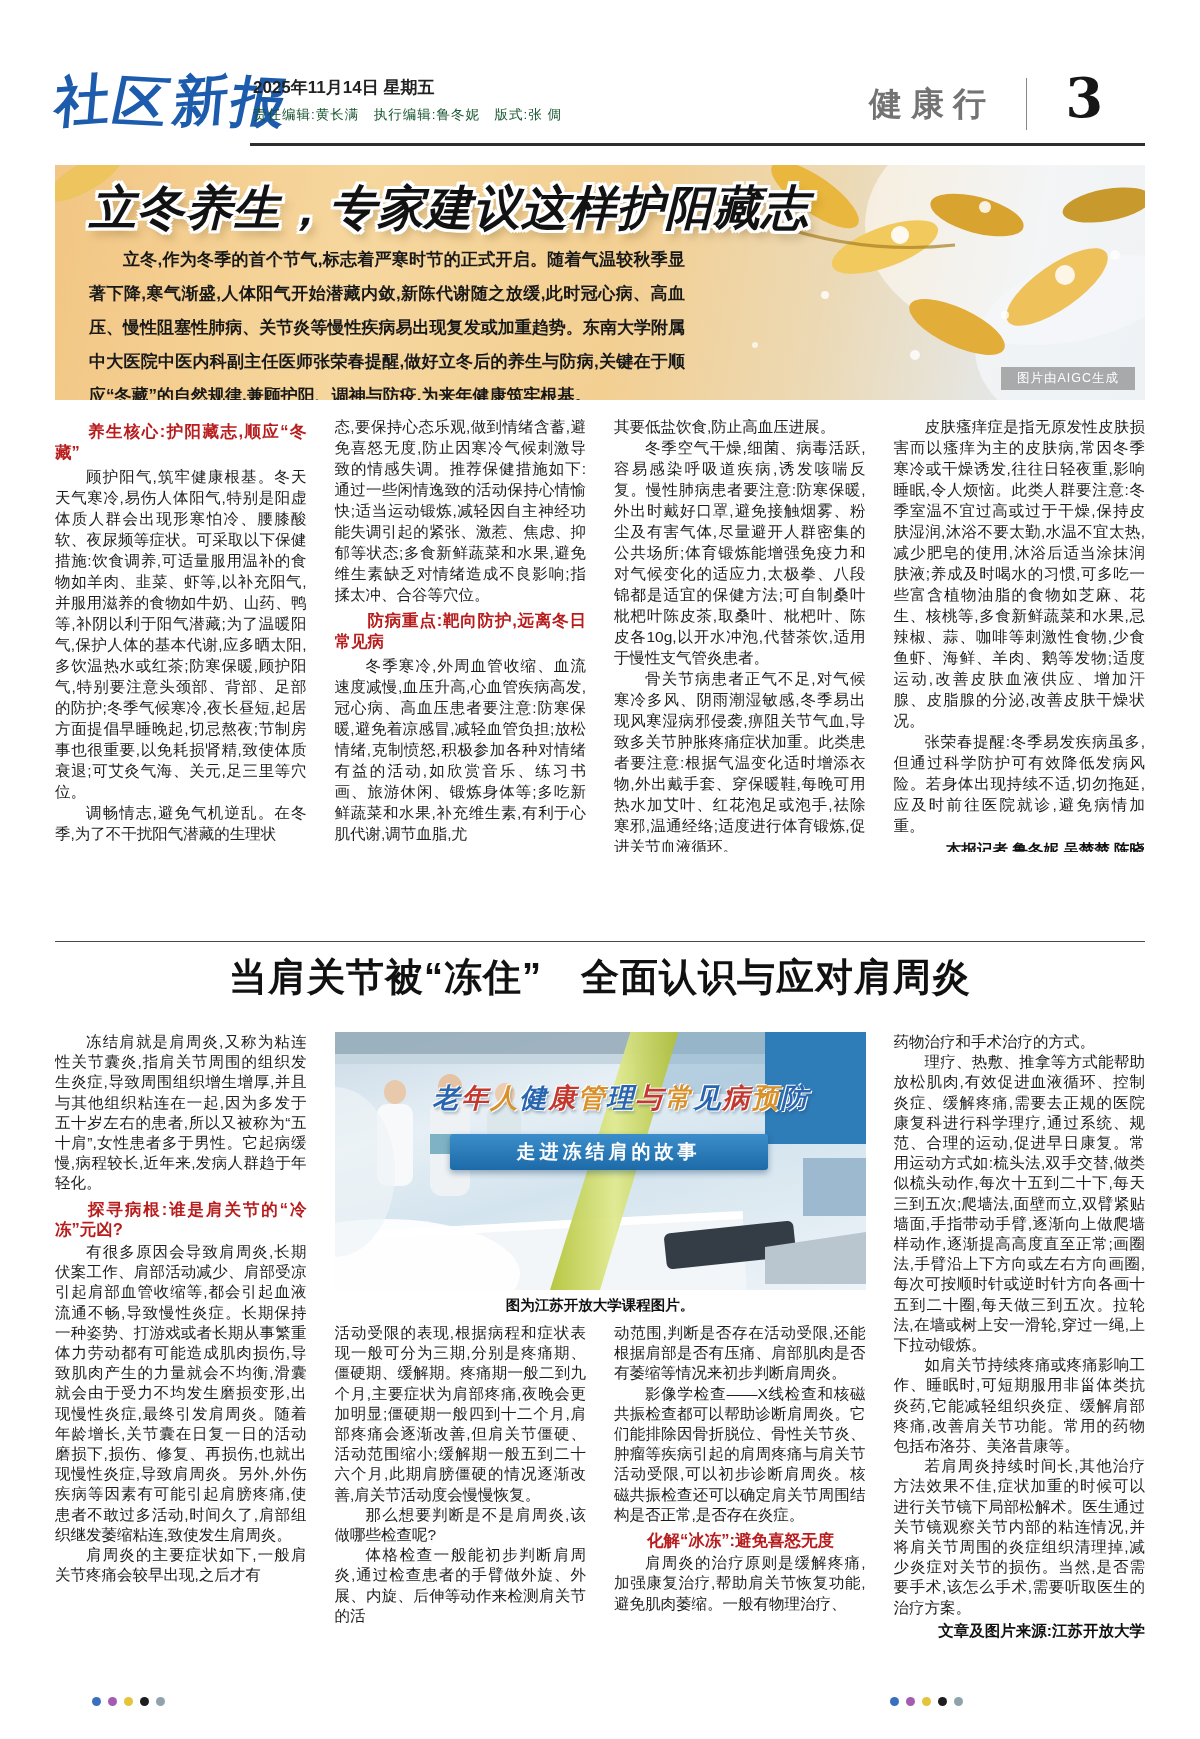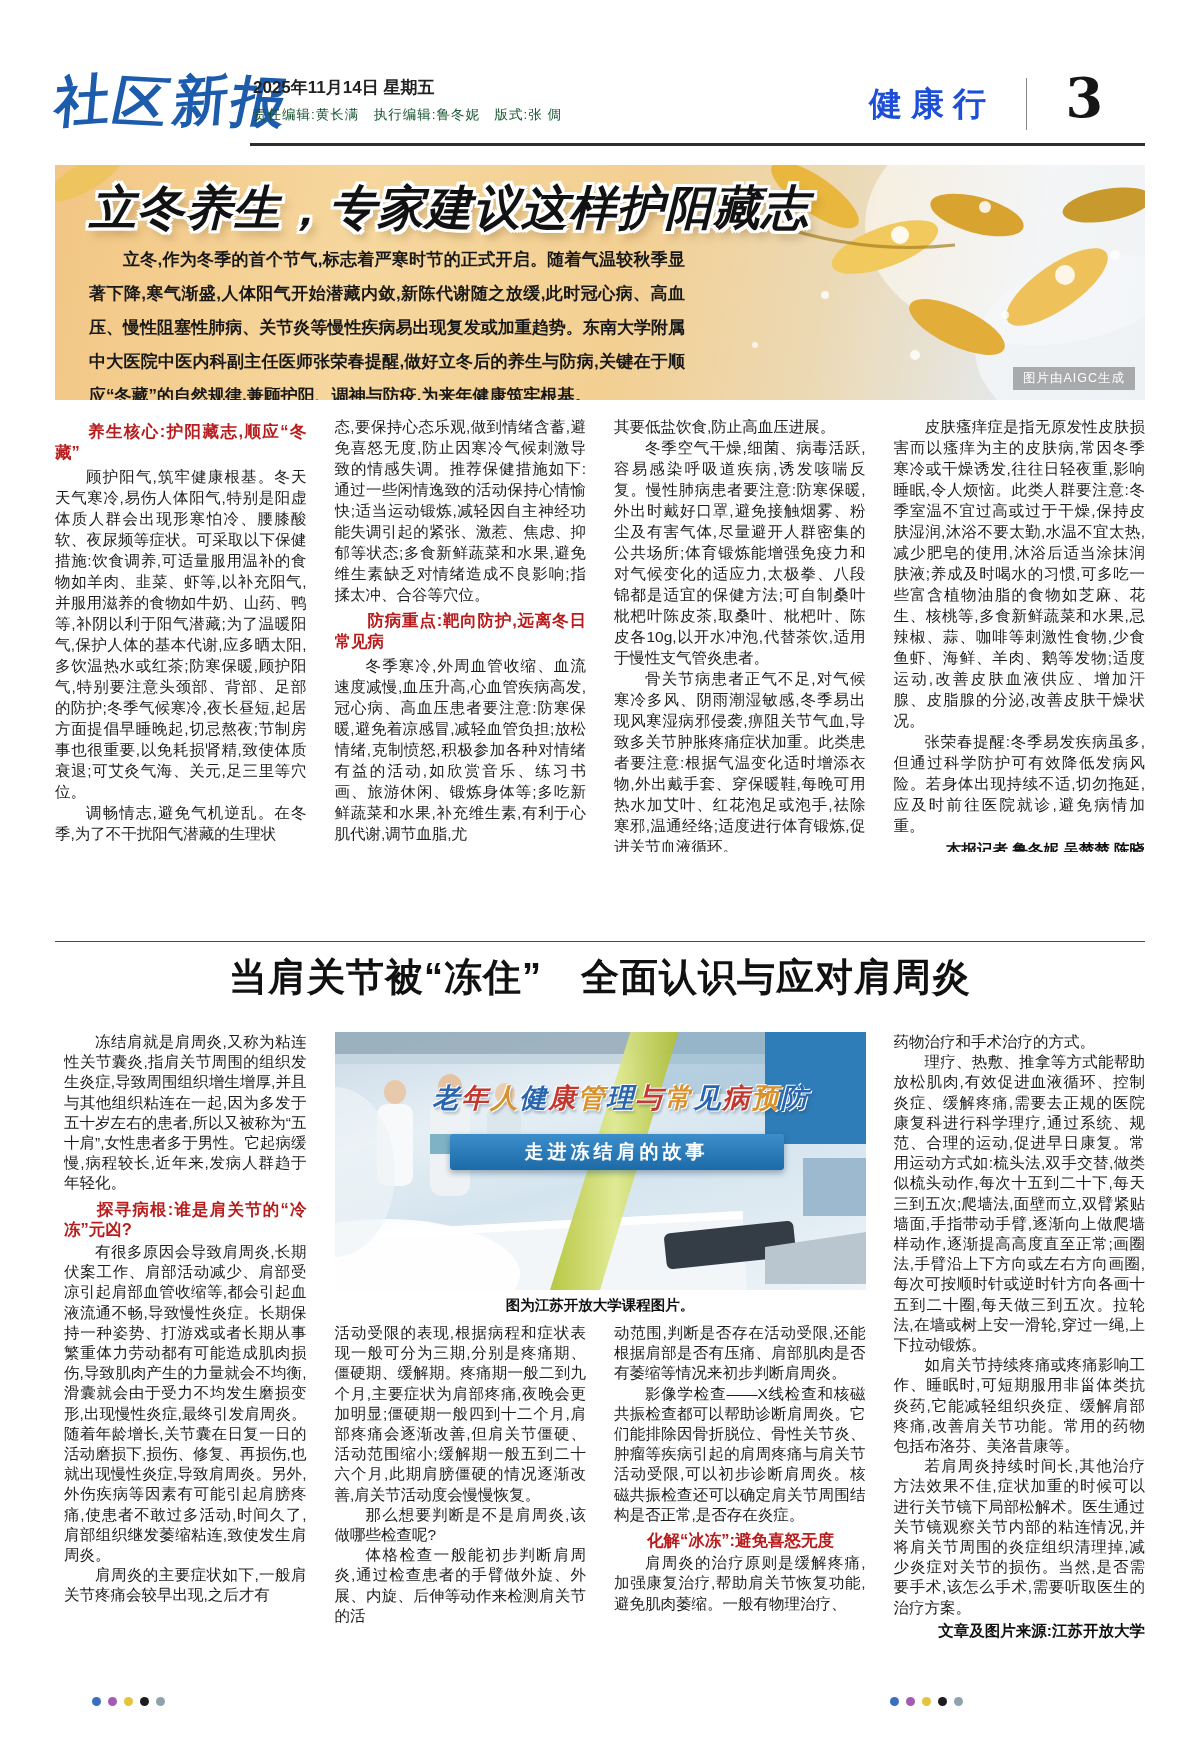--- a/index.html
+++ b/index.html
@@ -9,72 +9,72 @@
   
   .masthead{position:absolute;left:55px;top:60px;width:1090px;height:84px;}
   .mast-rule{position:absolute;left:195px;right:0;bottom:-2px;height:3px;background:#2e2e2e;}
   .logo{position:absolute;left:0;top:4px;font-family:"DejaVu Serif",serif;font-weight:bold;
         font-size:55px;color:#1d5cad;letter-spacing:4px;white-space:nowrap;}
   .logo span{display:inline-block;transform:skewX(-9deg) rotate(-4deg);}
   .logo span:nth-child(even){transform:skewX(-9deg) rotate(3deg) translateY(2px);}
   .mast-date{position:absolute;left:198px;top:16px;font-size:17px;font-weight:bold;color:#222;}
   .mast-editors{position:absolute;left:198px;top:46px;font-size:13.5px;color:#14532d;letter-spacing:1px;}
   .section-label{position:absolute;right:150px;top:22px;font-size:33px;font-weight:800;
-                 letter-spacing:9px;color:#1d4ed8;}
+                 letter-spacing:9px;color:#737373;}
   .mast-vline{position:absolute;right:118px;top:18px;width:1px;height:52px;background:#888;}
   .page-number{position:absolute;right:42px;top:6px;font-family:"DejaVu Serif",serif;
                font-size:54px;font-weight:bold;color:#161616;}
 
   
   .hero{position:absolute;left:55px;top:165px;width:1090px;height:235px;overflow:hidden;
         background:linear-gradient(100deg,#f2c684 0%,#f6d79e 28%,#f3cf92 52%,#ecd9b4 70%,#e4e8ea 88%,#dde3e8 100%);}
   .hero svg{position:absolute;left:0;top:0;}
   .hero-headline{position:absolute;left:34px;top:12px;font-size:47px;font-weight:900;
         color:#121212;letter-spacing:1px;white-space:nowrap;
         text-shadow:-3px -3px 0 #fff,3px -3px 0 #fff,-3px 3px 0 #fff,3px 3px 0 #fff,
                     -3px 0 0 #fff,3px 0 0 #fff,0 -3px 0 #fff,0 3px 0 #fff,5px 7px 9px rgba(90,60,10,.35);font-style:italic;}
   .hero-intro{position:absolute;left:34px;top:78px;width:596px;font-size:17px;font-weight:bold;
         line-height:34px;color:#181818;text-align:justify;text-justify:inter-ideograph;text-indent:2em;}
   .hero-credit{position:absolute;right:10px;bottom:10px;background:rgba(125,125,125,.62);
-        color:#fff;font-size:12.5px;padding:3px 10px;letter-spacing:1px;}
+        color:#fff;font-size:12.5px;padding:3px 16px;letter-spacing:1px;}
 
   
   .a-body{position:absolute;left:55px;display:grid;grid-template-columns:repeat(4,1fr);column-gap:28px;}
   .col{overflow:hidden;font-size:15.5px;text-align:justify;text-justify:inter-ideograph;color:#1d1d1d;}
   .a1{top:416px;width:1090px;height:436px;}
   .a1 .col{line-height:21px;}
   .blk-p{text-indent:2em;margin:0;}
   .blk-pc{text-indent:0;margin:0;}
   .blk-h{font-weight:bold;font-size:16.5px;text-indent:2em;margin:5px 0 3px;color:#b91c1c;}
   .blk-by{font-weight:bold;text-align:right;margin-top:3px;color:#111;}
 
   
   .rule2{position:absolute;left:55px;top:941px;width:1090px;height:1px;background:#4a4a4a;}
   .a2-headline{position:absolute;left:55px;top:952px;width:1090px;text-align:center;
         font-size:38px;font-weight:900;color:#111;letter-spacing:1px;}
 
   
   .a2{top:1032px;width:1090px;height:608px;grid-template-rows:auto 1fr;row-gap:8px;}
   .a2 .col{line-height:20.2px;}
-  .a2c1{grid-column:1;grid-row:1/3;margin-left:9px;}
+  .a2c1{grid-column:1;grid-row:1/3;}
   .a2c2{grid-column:2;grid-row:2;}
   .a2c3{grid-column:3;grid-row:2;}
   .a2c4{grid-column:4;grid-row:1/3;}
   .fig{grid-column:2/4;grid-row:1;}
   .fig-img{position:relative;width:100%;height:258px;overflow:hidden;
         background:linear-gradient(165deg,#c9d9e6 0%,#e6eff5 30%,#d4e4ee 55%,#eef4f8 100%);}
   .fig-title{position:absolute;left:65px;top:48px;width:410px;text-align:right;
         font-size:27px;font-weight:900;font-style:italic;letter-spacing:2px;white-space:nowrap;
         text-shadow:1px 1px 0 #fff,-1px -1px 0 #fff,2px 3px 3px rgba(30,60,90,.35);}
   .fig-title span:nth-child(3n+1){color:#2a66b0;}
   .fig-title span:nth-child(3n+2){color:#c3392f;}
   .fig-title span:nth-child(3n){color:#d9912c;}
   .fig-banner{position:absolute;left:115px;top:102px;width:310px;text-align:center;
         background:linear-gradient(180deg,#3b8ecb,#1d6aa8);color:#fff;font-size:19px;
-        font-weight:bold;letter-spacing:4px;padding:5px 12px;border-radius:3px;
+        font-weight:bold;letter-spacing:4px;padding:5px 4px;border-radius:3px;
         box-shadow:0 3px 6px rgba(20,60,100,.4);}
   .fig-caption{margin-top:6px;text-align:center;font-size:14.5px;font-weight:600;color:#111;}
 
   
   .dots{position:absolute;top:1697px;display:flex;gap:7px;}
   .dots i{width:9px;height:9px;border-radius:50%;display:block;}
   .dots-left{left:92px;}
   .dots-right{left:890px;}
 </style>
 </head>

